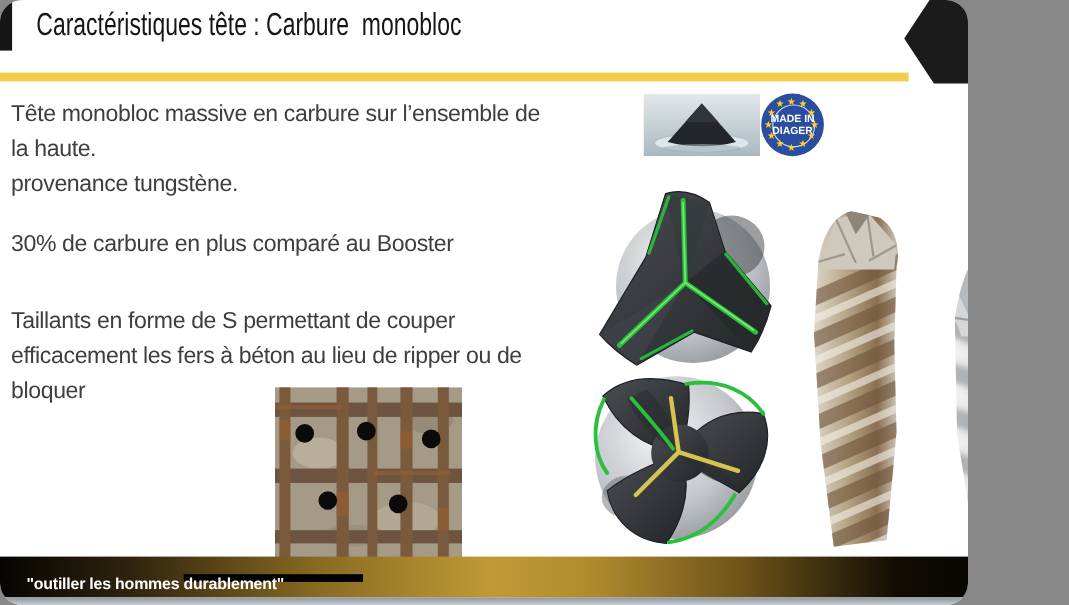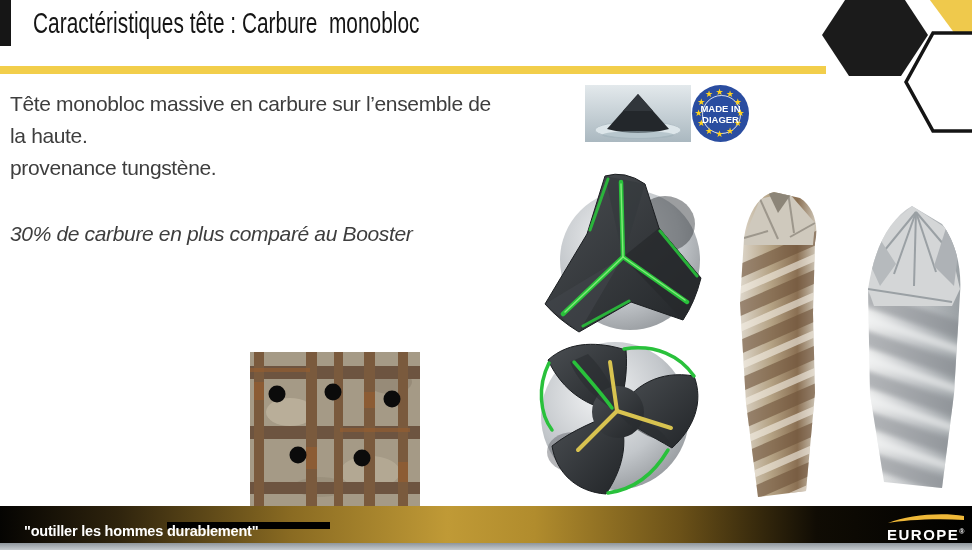--- a/index.html
+++ b/index.html
@@ -1,18 +1,18 @@
 <!DOCTYPE html>
 <html><head>
 <meta charset="utf-8">
 <style>
   html,body{margin:0;padding:0;background:#888;}
   #slide{
-    position:relative;width:972px;height:550px;background:#ffffff;
-    overflow:hidden;font-family:"Liberation Sans",sans-serif;
+    position:relative;width:880px;height:550px;background:#ffffff;
+    overflow:hidden;font-family:"Liberation Sans",sans-serif;border-radius:20px;
   }
   .abs{position:absolute;}
   .title{
     font-size:29px;color:#151515;white-space:pre;
     transform:scaleX(.72);transform-origin:left top;letter-spacing:0;
   }
   .bodyline{
     font-size:21px;color:#3e3e3e;line-height:32px;height:32px;
     white-space:pre;letter-spacing:-0.35px;
   }
@@ -39,27 +39,32 @@
   <div class="abs title" style="left:33px;top:7px;">Caractéristiques tête : Carbure  monobloc</div>
   <div class="abs" style="left:0;top:66px;width:826px;height:8px;background:#F2CE4B;"></div>
 
   <svg class="abs" style="left:0;top:0;" width="972" height="200" viewBox="0 0 972 200">
     <polygon points="924,-8 955,-50 1017,-50 1048,-8 1017,34 955,34" fill="#EFC94C"></polygon>
     <polygon points="822,35 849,-6 901,-6 928,35 901,76 849,76" fill="#1B1B1B"></polygon>
     <polygon points="906,82 933,33 1001,33 1028,82 1001,131 933,131" fill="#ffffff" stroke="#141414" stroke-width="3.5"></polygon>
   </svg>
 
   <div class="abs" style="left:10px;top:88px;width:560px;">
-    <div class="para" style="margin-bottom:34px;">
+    <div class="para" style="margin-bottom:22px;">
       <div class="bodyline">Tête monobloc massive en carbure sur l’ensemble de</div>
       <div class="bodyline">la haute.</div>
       <div class="bodyline">provenance tungstène.</div>
     </div>
-    <div class="para" style="margin-bottom:38px;font-style:italic;">
+    <div class="para" style="margin-bottom:38px;">
       <div class="bodyline">30% de carbure en plus comparé au Booster</div>
+    </div>
+    <div class="para">
+      <div class="bodyline">Taillants en forme de S permettant de couper</div>
+      <div class="bodyline">efficacement les fers à béton au lieu de ripper ou de</div>
+      <div class="bodyline">bloquer</div>
     </div>
   </div>
 
   <div class="abs" style="left:585px;top:85px;width:106px;height:57px;">
     <svg width="106" height="57" viewBox="0 0 106 57">
       <defs>
         <linearGradient id="pow1" x1="0" y1="0" x2="0" y2="1">
           <stop offset="0" stop-color="#e3e9ec"></stop>
             <stop offset="1" stop-color="#aab8c0"></stop>
         </linearGradient>

